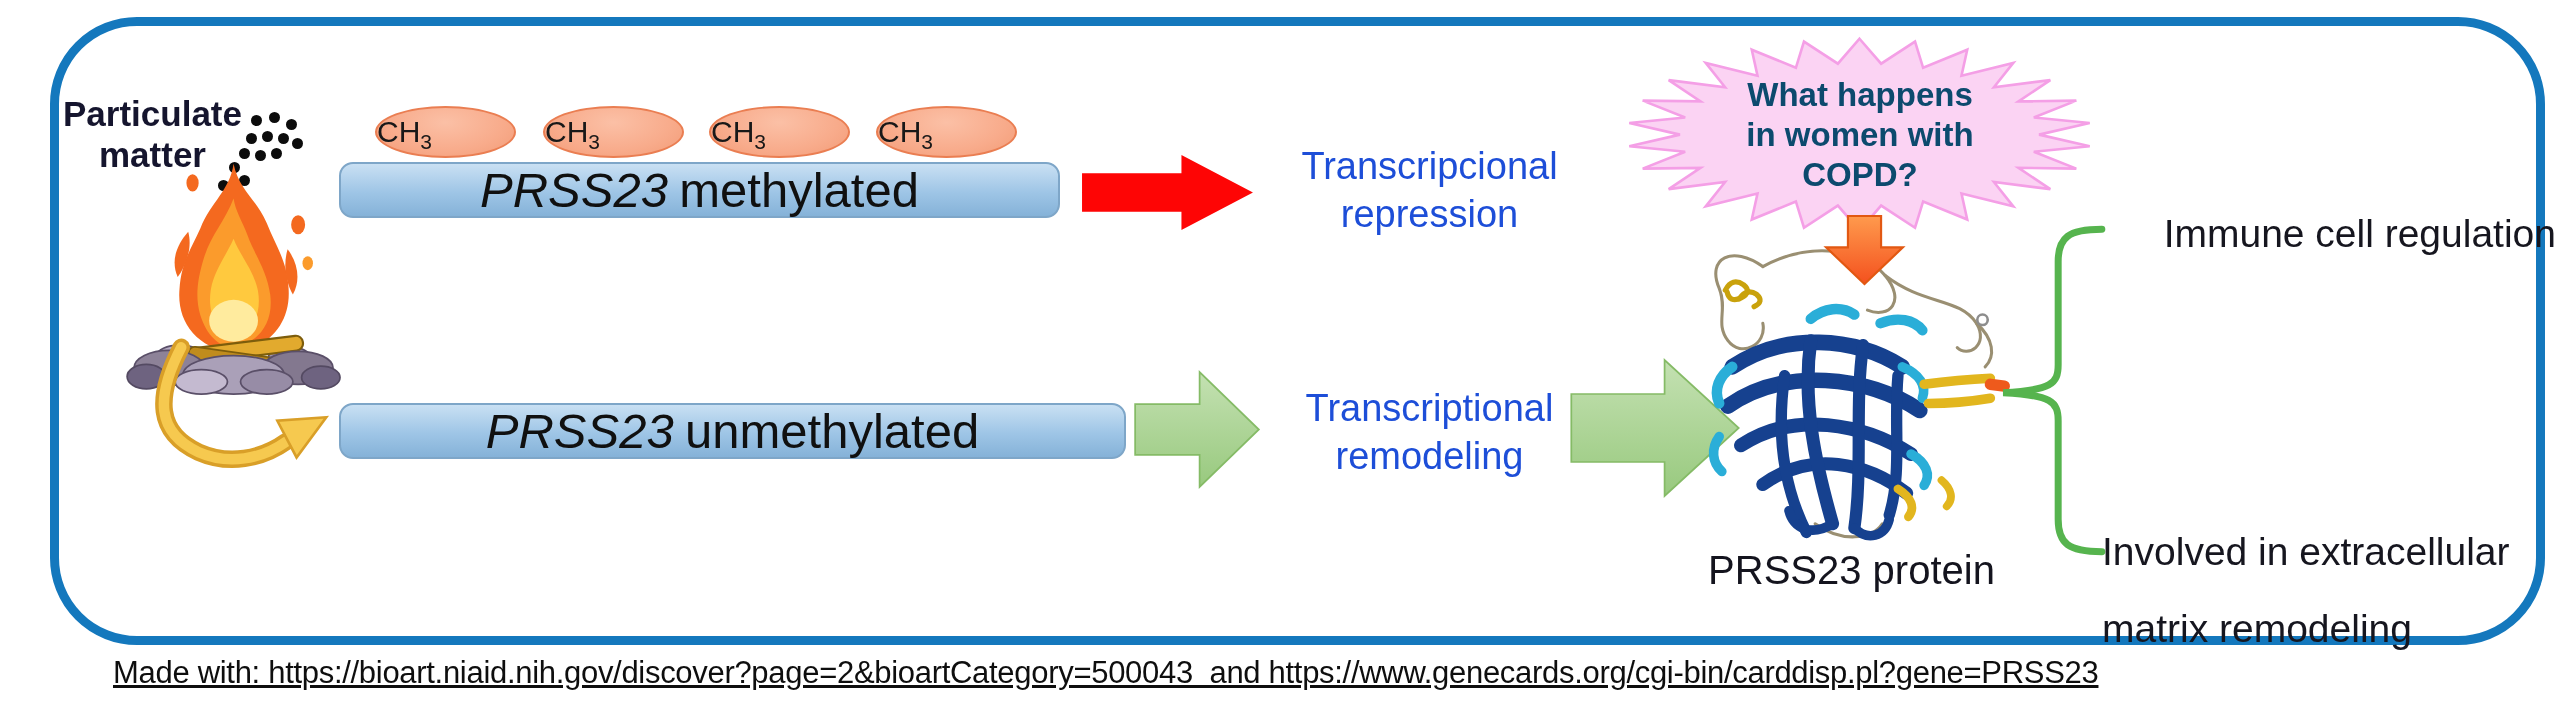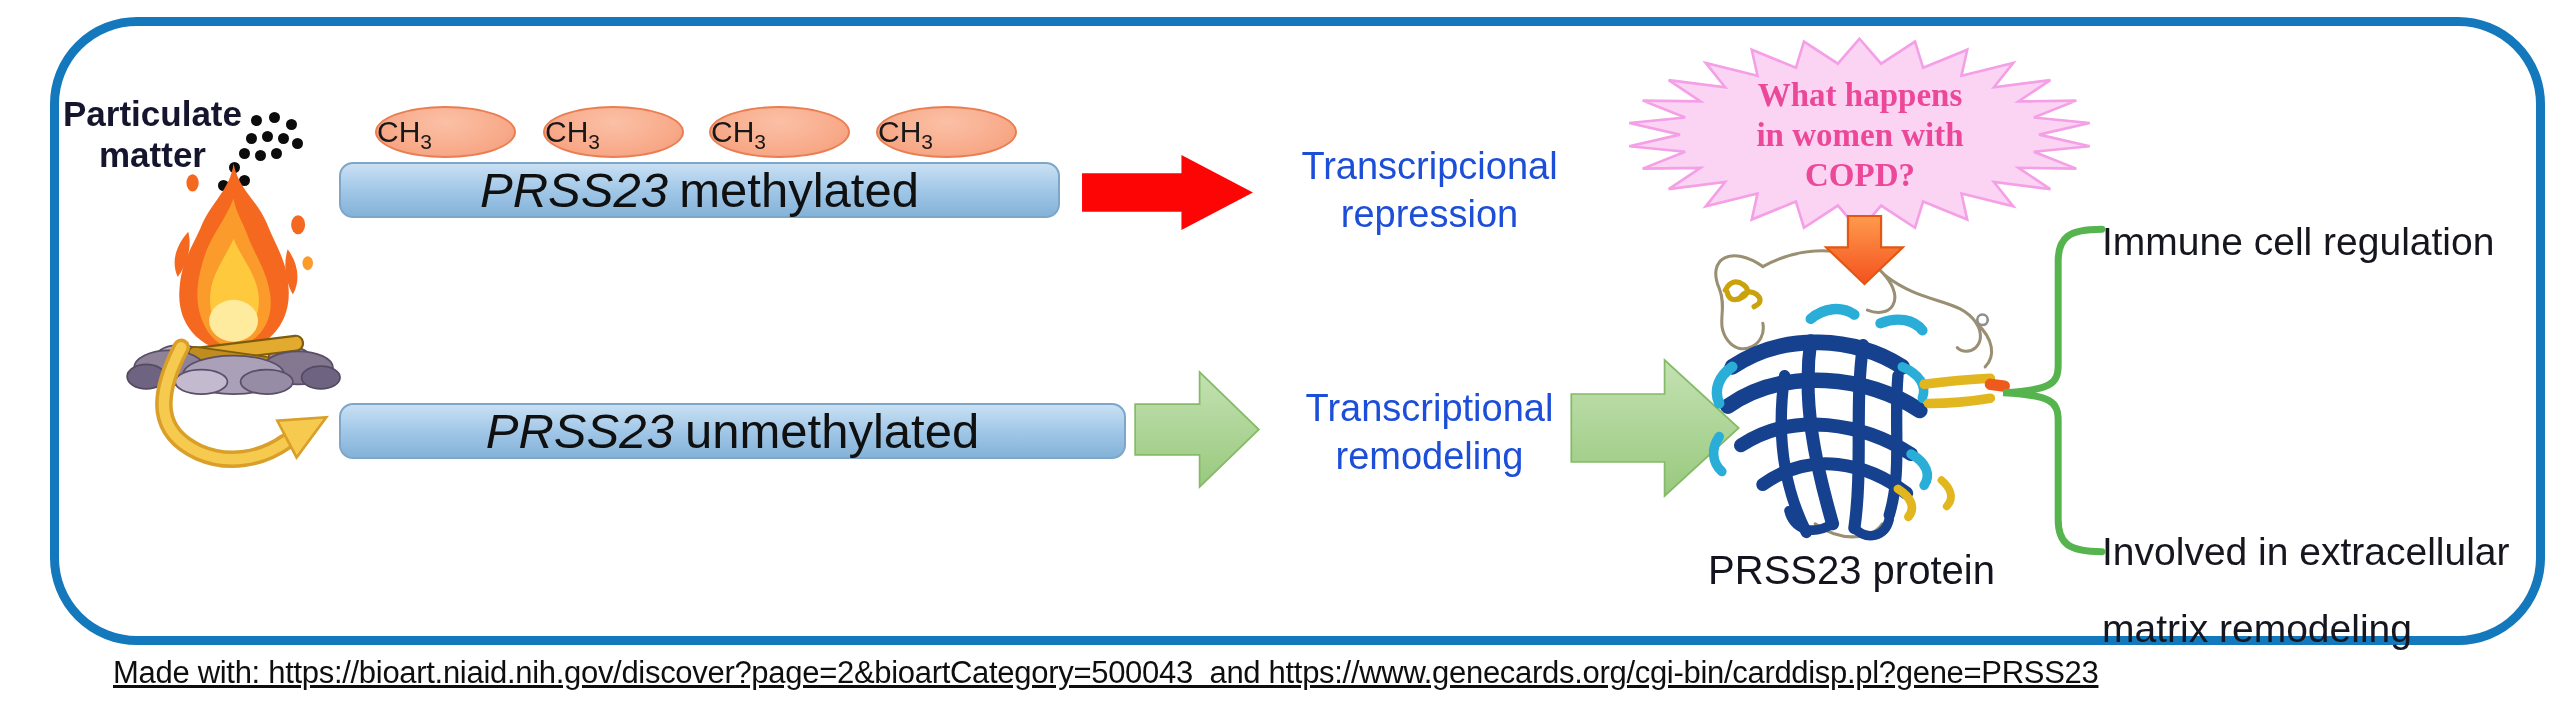--- a/index.html
+++ b/index.html
@@ -32,25 +32,25 @@
     font-size:49px;color:#101010;
   }
   .gene-bar .gene{font-style:italic;}
   .bar-methyl{left:339px;top:162px;width:721px;}
   .bar-unmethyl{left:339px;top:403px;width:787px;}
   .result{position:absolute;width:349px;text-align:center;font-size:38px;line-height:48px;color:#1d4ed8;}
   .result span{display:block;}
   .r1{left:1255px;top:142px;}
   .r2{left:1255px;top:384px;}
   .qtext{left:1702px;top:75px;width:316px;text-align:center;font-weight:bold;
-    font-size:33px;line-height:40px;color:#ec4899;font-family:Liberation Serif, serif;}
+    font-size:33px;line-height:40px;color:#0c4a6e;}
   .qtext span{display:block;}
   .protein-label{left:1689px;top:548px;width:325px;text-align:center;font-size:40px;color:#14141e;}
   .fn-label{font-size:39px;line-height:52px;color:#16161f;}
-  .fn-top{left:2102px;top:216px;width:454px;}
+  .fn-top{left:2102px;top:208px;width:454px;text-align:right;}
   .fn-bottom{left:2102px;top:501px;width:454px;}
   .fn-bottom span{display:block;margin-top:25px;}
   .caption{left:113px;top:655px;font-size:31px;letter-spacing:-0.3px;color:#0e0e0e;white-space:pre;text-decoration:underline;}
   svg{position:absolute;overflow:visible;}
 </style>
 </head>
 <body>
 
 <div class="canvas">
 

